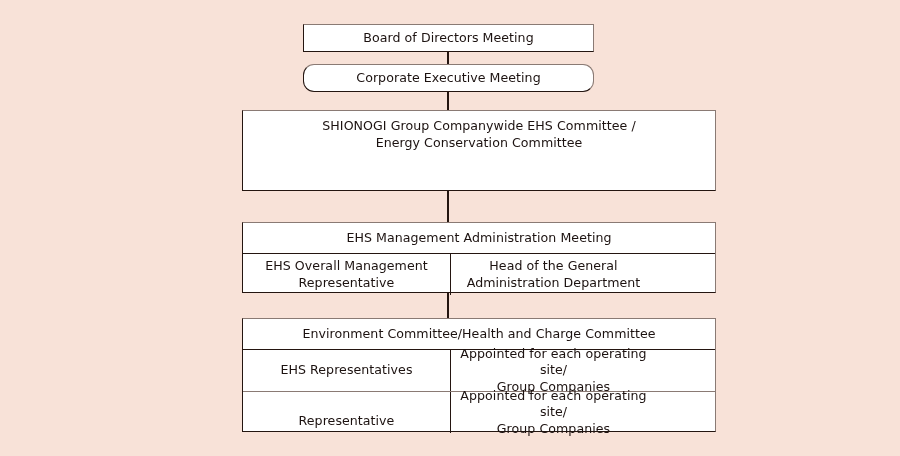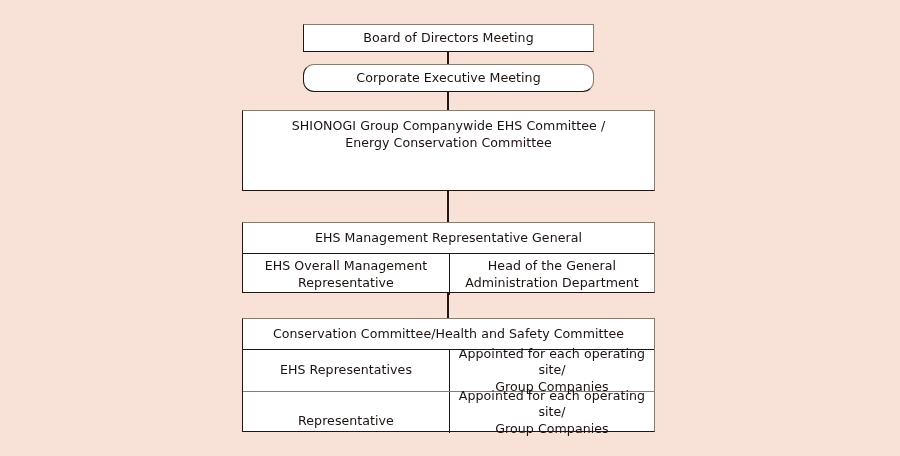--- a/index.html
+++ b/index.html
@@ -41,21 +41,21 @@
 
   
   .node-narrow {
     left: 303px;
     width: 291px;
   }
 
   
   .node-wide {
     left: 242px;
-    width: 413px;
+    width: 474px;
   }
 
   
   .row {
     display: flex;
     width: 100%;
     box-sizing: border-box;
   }
   .row + .row {
     border-top: 1.5px solid #241510;
@@ -137,21 +137,21 @@
           <span>Energy Conservation Committee</span>
         </span>
       </div>
     </div>
   </div>
 
   <div class="connector" id="connector-3"></div>
 
   <div class="node-box node-wide" id="node-ehs-mgmt-meeting">
     <div class="row header-1line">
-      <div class="cell cell-full">EHS Management Representative General</div>
+      <div class="cell cell-full">EHS Management Administration Meeting</div>
     </div>
     <div class="row detail-row-2line">
       <div class="cell cell-left">
         <span>
           <span>EHS Overall Management</span><br>
           <span>Representative</span>
         </span>
       </div>
       <div class="cell cell-right">
         <span>
@@ -159,21 +159,21 @@
           <span>Administration Department</span>
         </span>
       </div>
     </div>
   </div>
 
   <div class="connector" id="connector-4"></div>
 
   <div class="node-box node-wide" id="node-env-committee">
     <div class="row header-1line">
-      <div class="cell cell-full">Conservation Committee/Health and Safety Committee</div>
+      <div class="cell cell-full">Environment Committee/Health and Charge Committee</div>
     </div>
     <div class="row row-soft detail-row-2line">
       <div class="cell cell-left">EHS Representatives</div>
       <div class="cell cell-right">
         <span>
           <span>Appointed for each operating site/</span><br>
           <span>Group Companies</span>
         </span>
       </div>
     </div>

